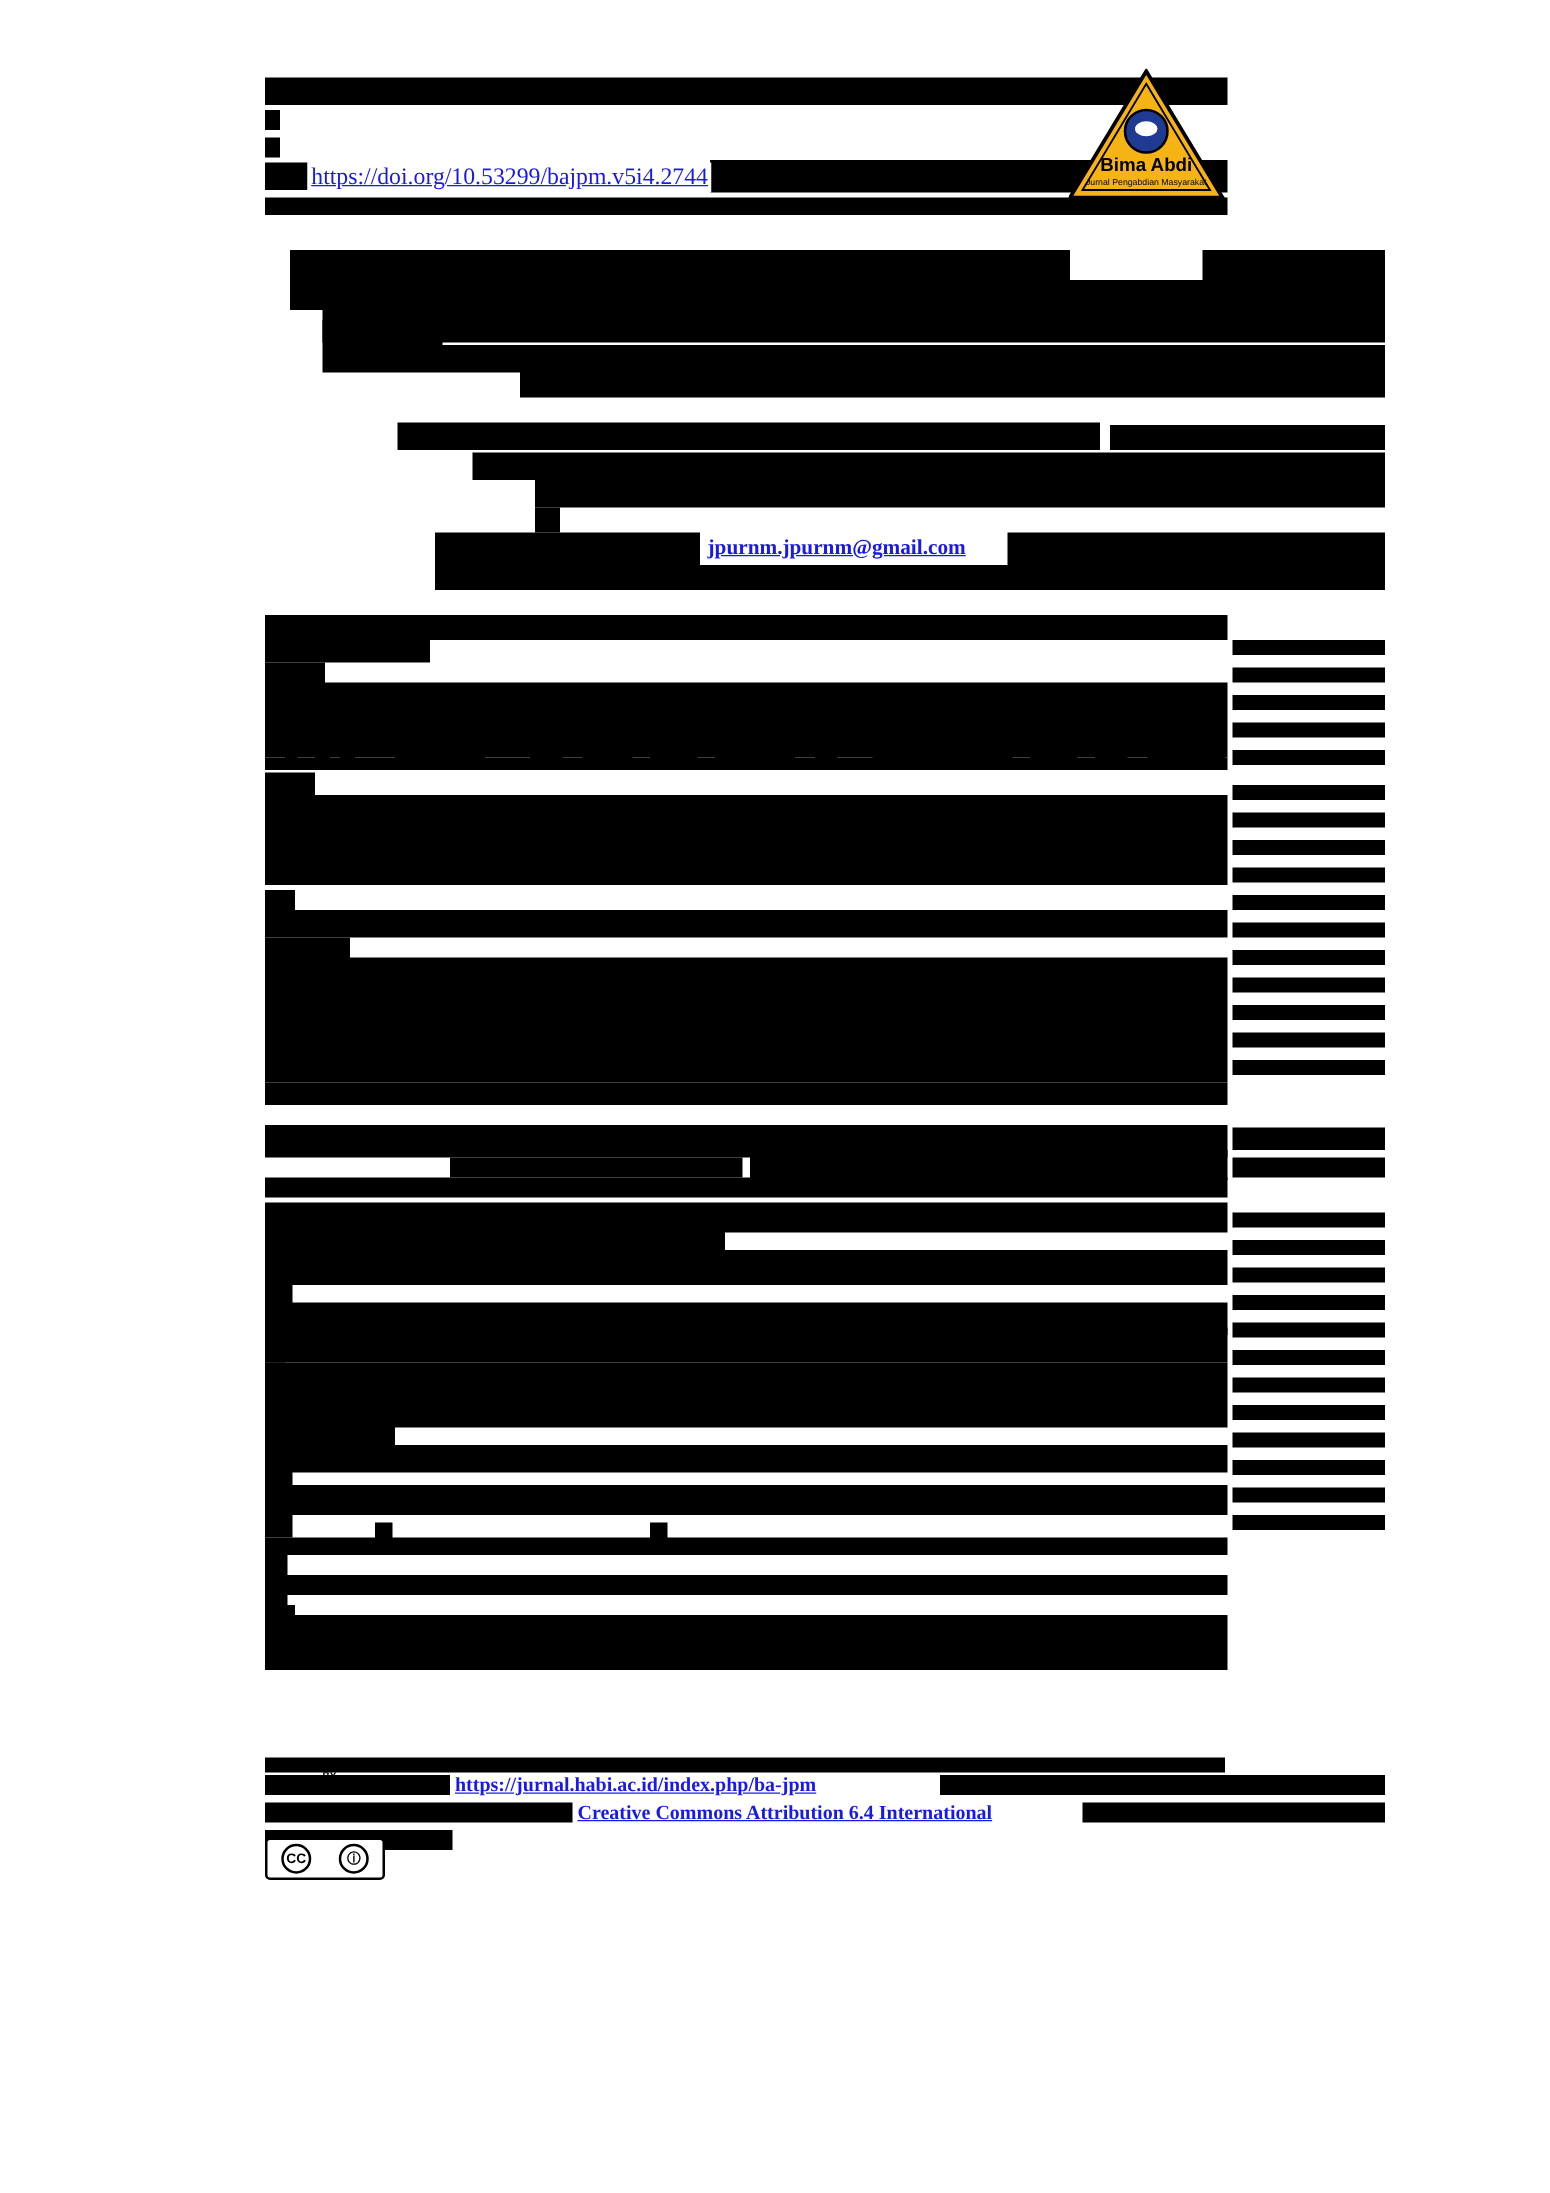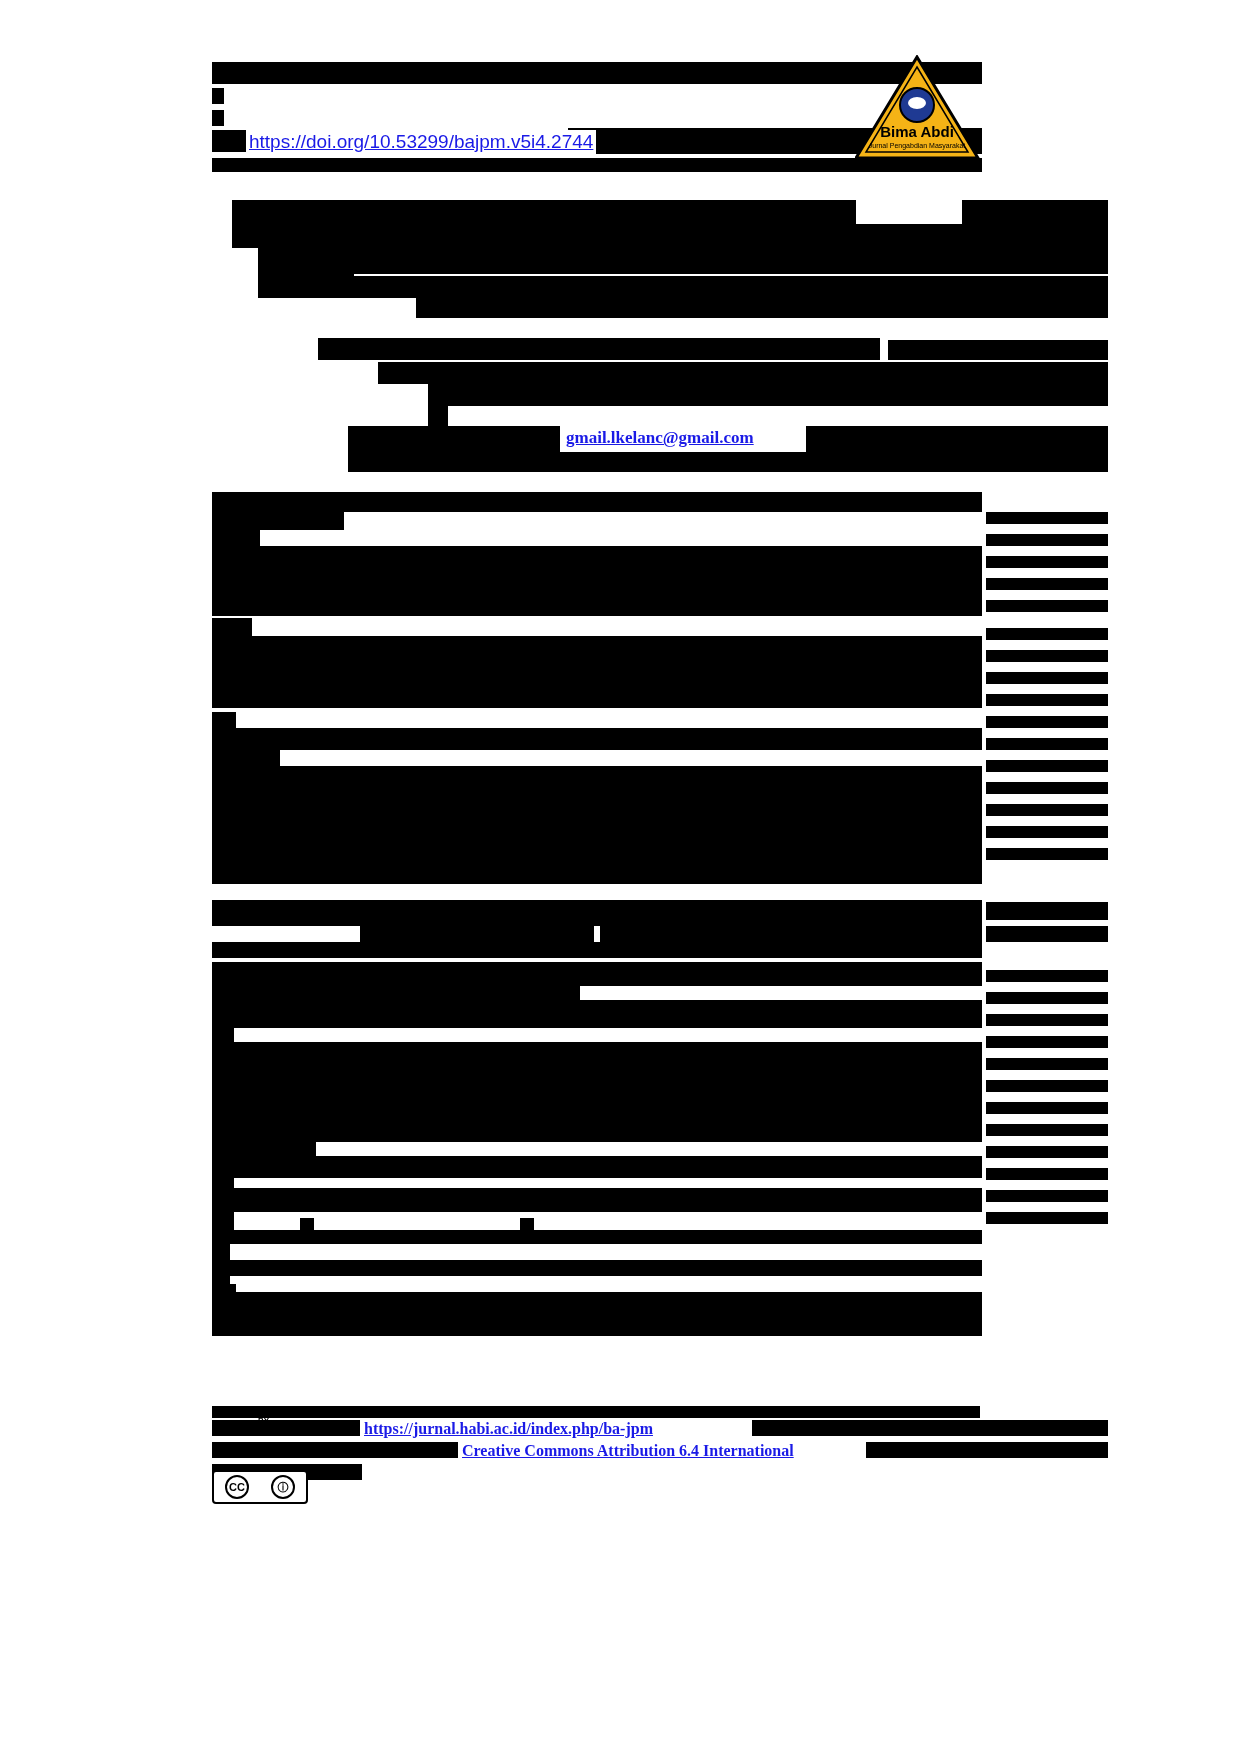--- a/index.html
+++ b/index.html
@@ -23,21 +23,21 @@
   }
   
   .blk {
     position: absolute;
     background: #000000;
   }
   .lnk {
     position: absolute;
     color: #1a1ae6;
     text-decoration: underline;
-    font-family: Liberation Sans, sans-serif;
+    font-family: Liberation Serif, serif;
     white-space: nowrap;
   }
   .lnk-blue-bold {
     position: absolute;
     color: #1a1ae6;
     text-decoration: underline;
     font-weight: bold;
     font-family: "Liberation Serif", serif;
     white-space: nowrap;
   }
@@ -135,21 +135,21 @@
     <div class="blk" style="left:318px;top:338px;width:562px;height:22px;"></div>
     <div class="blk" style="left:888px;top:340px;width:220px;height:20px;"></div>
     <div class="blk" style="left:378px;top:362px;width:730px;height:22px;"></div>
     <div class="blk" style="left:428px;top:384px;width:680px;height:22px;"></div>
     <div class="blk" style="left:428px;top:406px;width:20px;height:20px;"></div>
     <div class="blk" style="left:348px;top:426px;width:212px;height:26px;"></div>
     <div class="blk" style="left:806px;top:426px;width:302px;height:26px;"></div>
     <div class="blk" style="left:348px;top:452px;width:160px;height:20px;"></div>
     <div class="blk" style="left:508px;top:452px;width:600px;height:20px;"></div>
 
-    <a class="lnk-blue-bold" style="left:566px;top:428px;font-size:17px;" href="#">gmail.lkelanc@gmail.com</a>
+    <a class="lnk-blue-bold" style="left:566px;top:428px;font-size:17px;" href="#">jpurnm.jpurnm@gmail.com</a>
   </div>
 
   <div>
     <div class="blk" style="left:212px;top:492px;width:770px;height:20px;"></div>
     <div class="blk" style="left:212px;top:510px;width:132px;height:20px;"></div>
     <div class="blk" style="left:212px;top:530px;width:48px;height:18px;"></div>
     <div class="blk" style="left:212px;top:546px;width:770px;height:60px;"></div>
     <div class="blk" style="left:212px;top:606px;width:770px;height:10px;"></div>
 
     <div class="blk" style="left:986px;top:512px;width:122px;height:12px;"></div>

